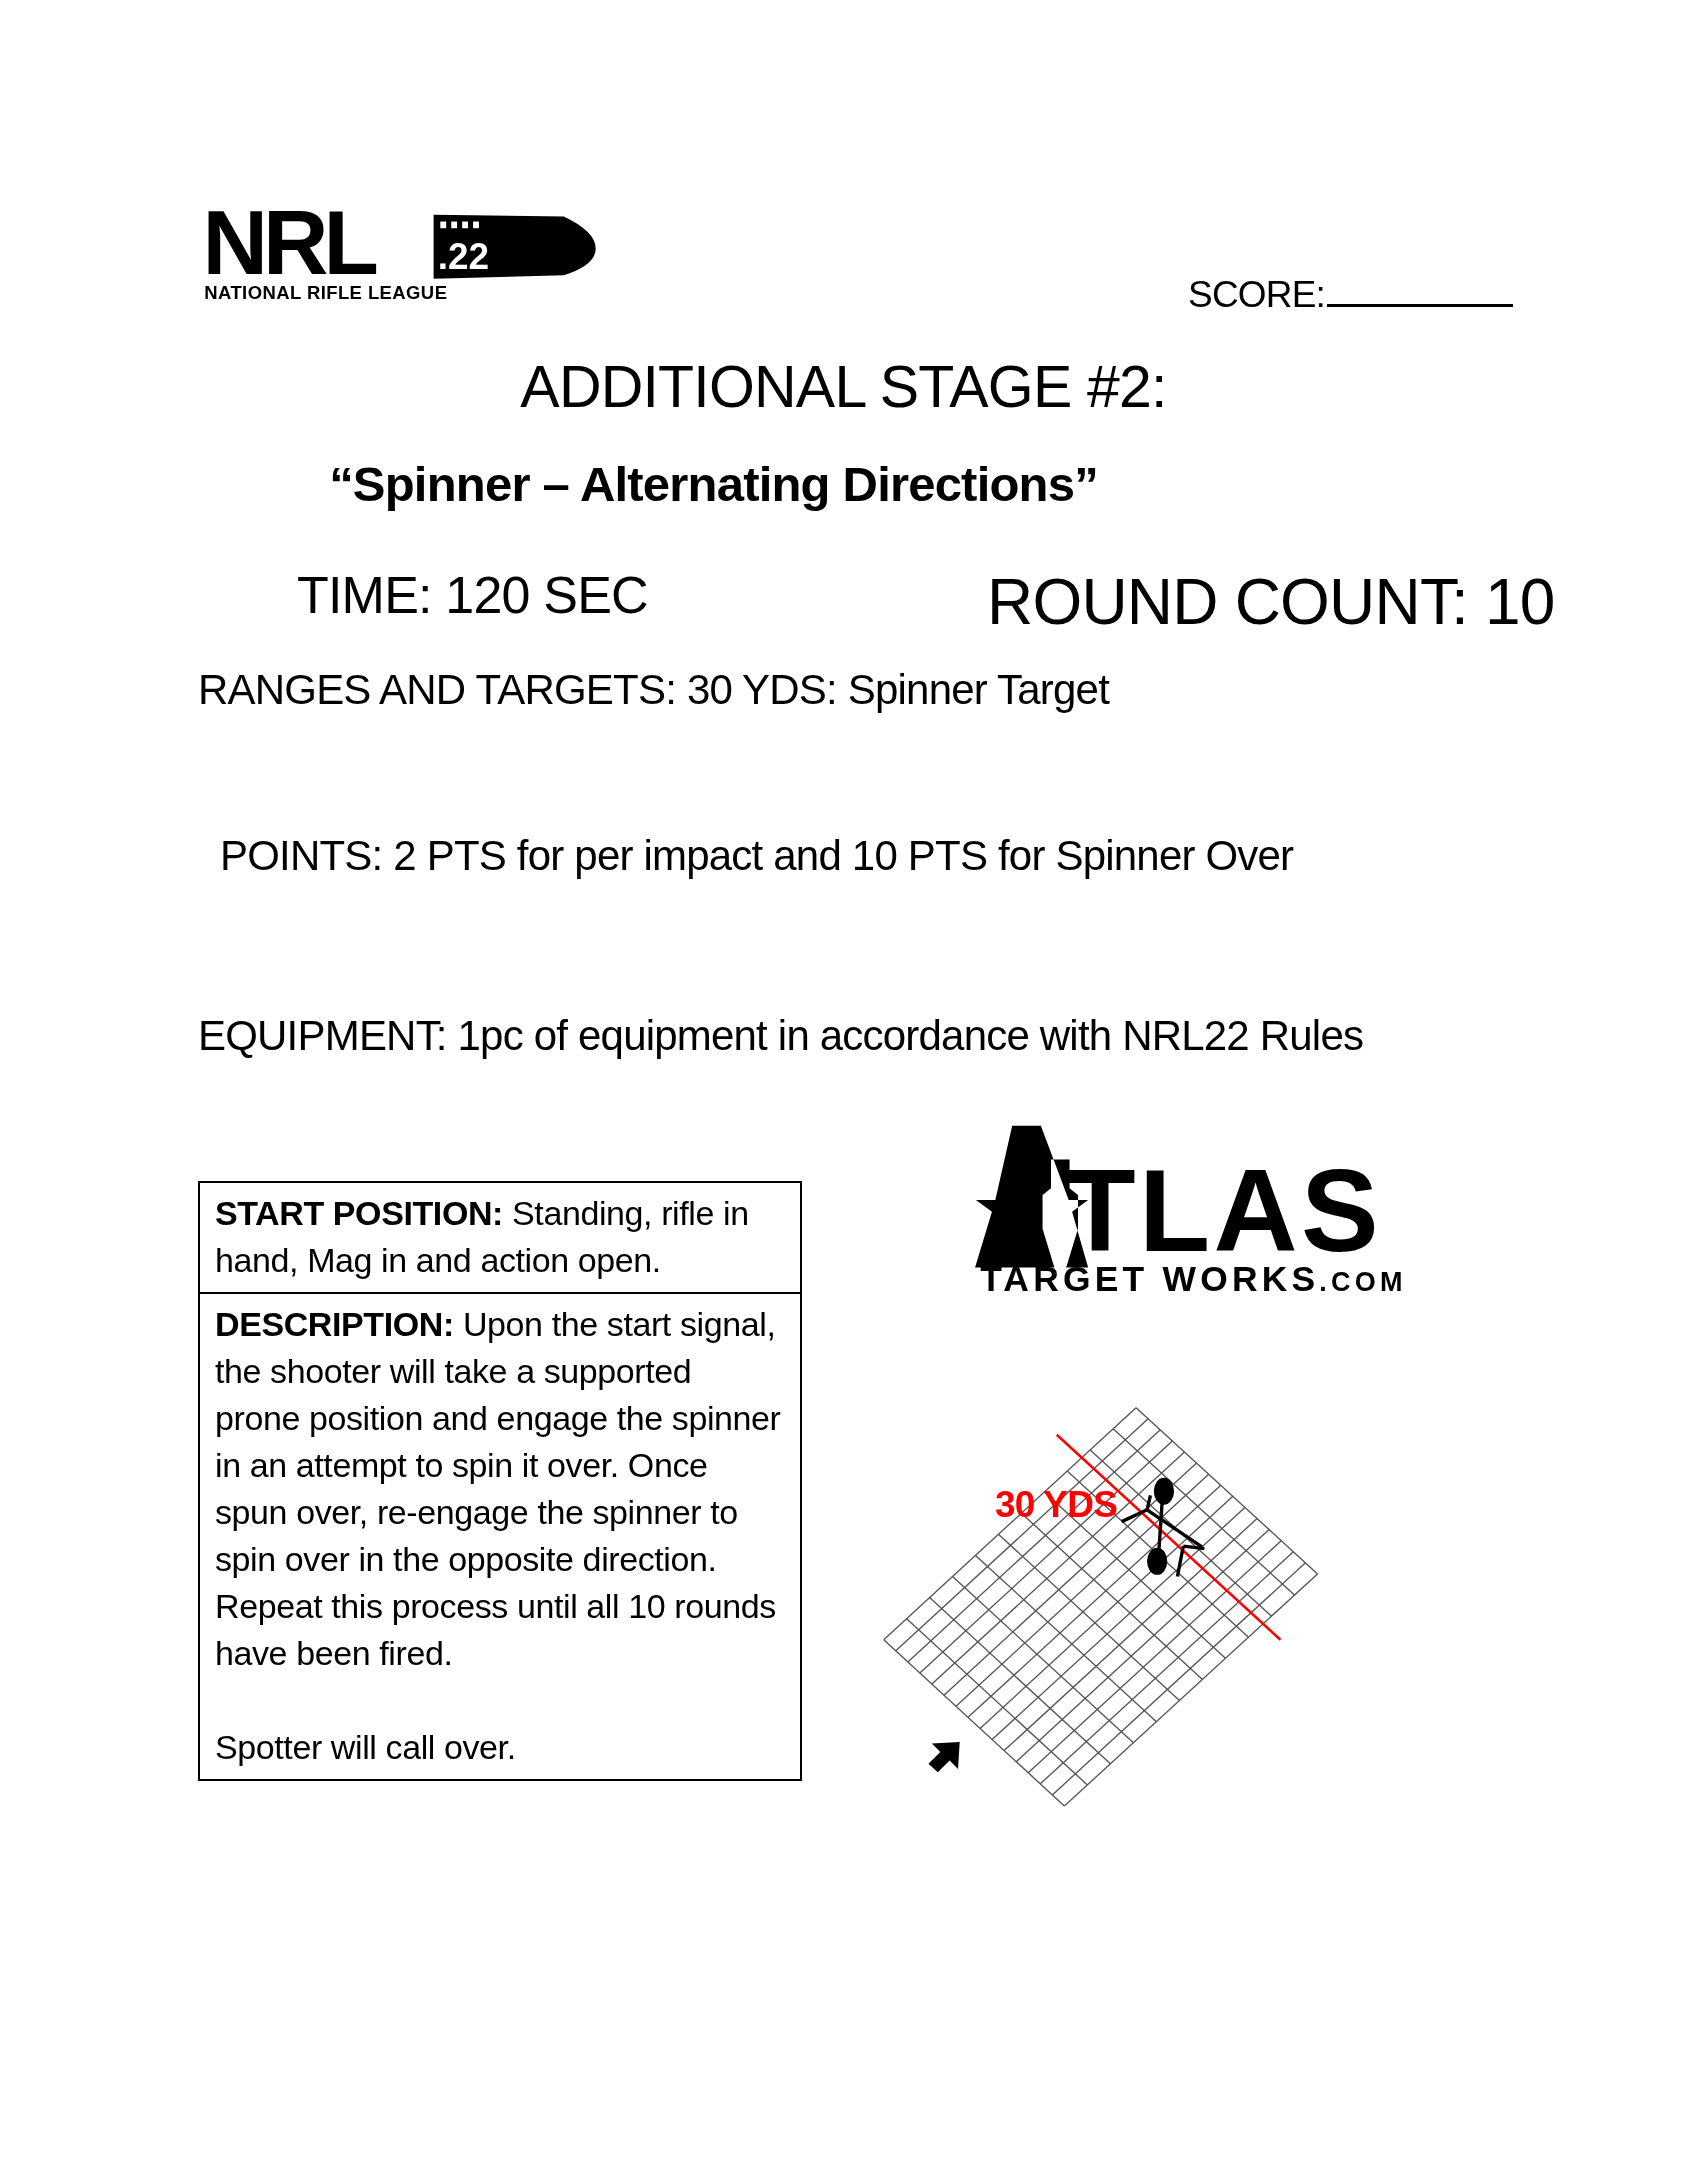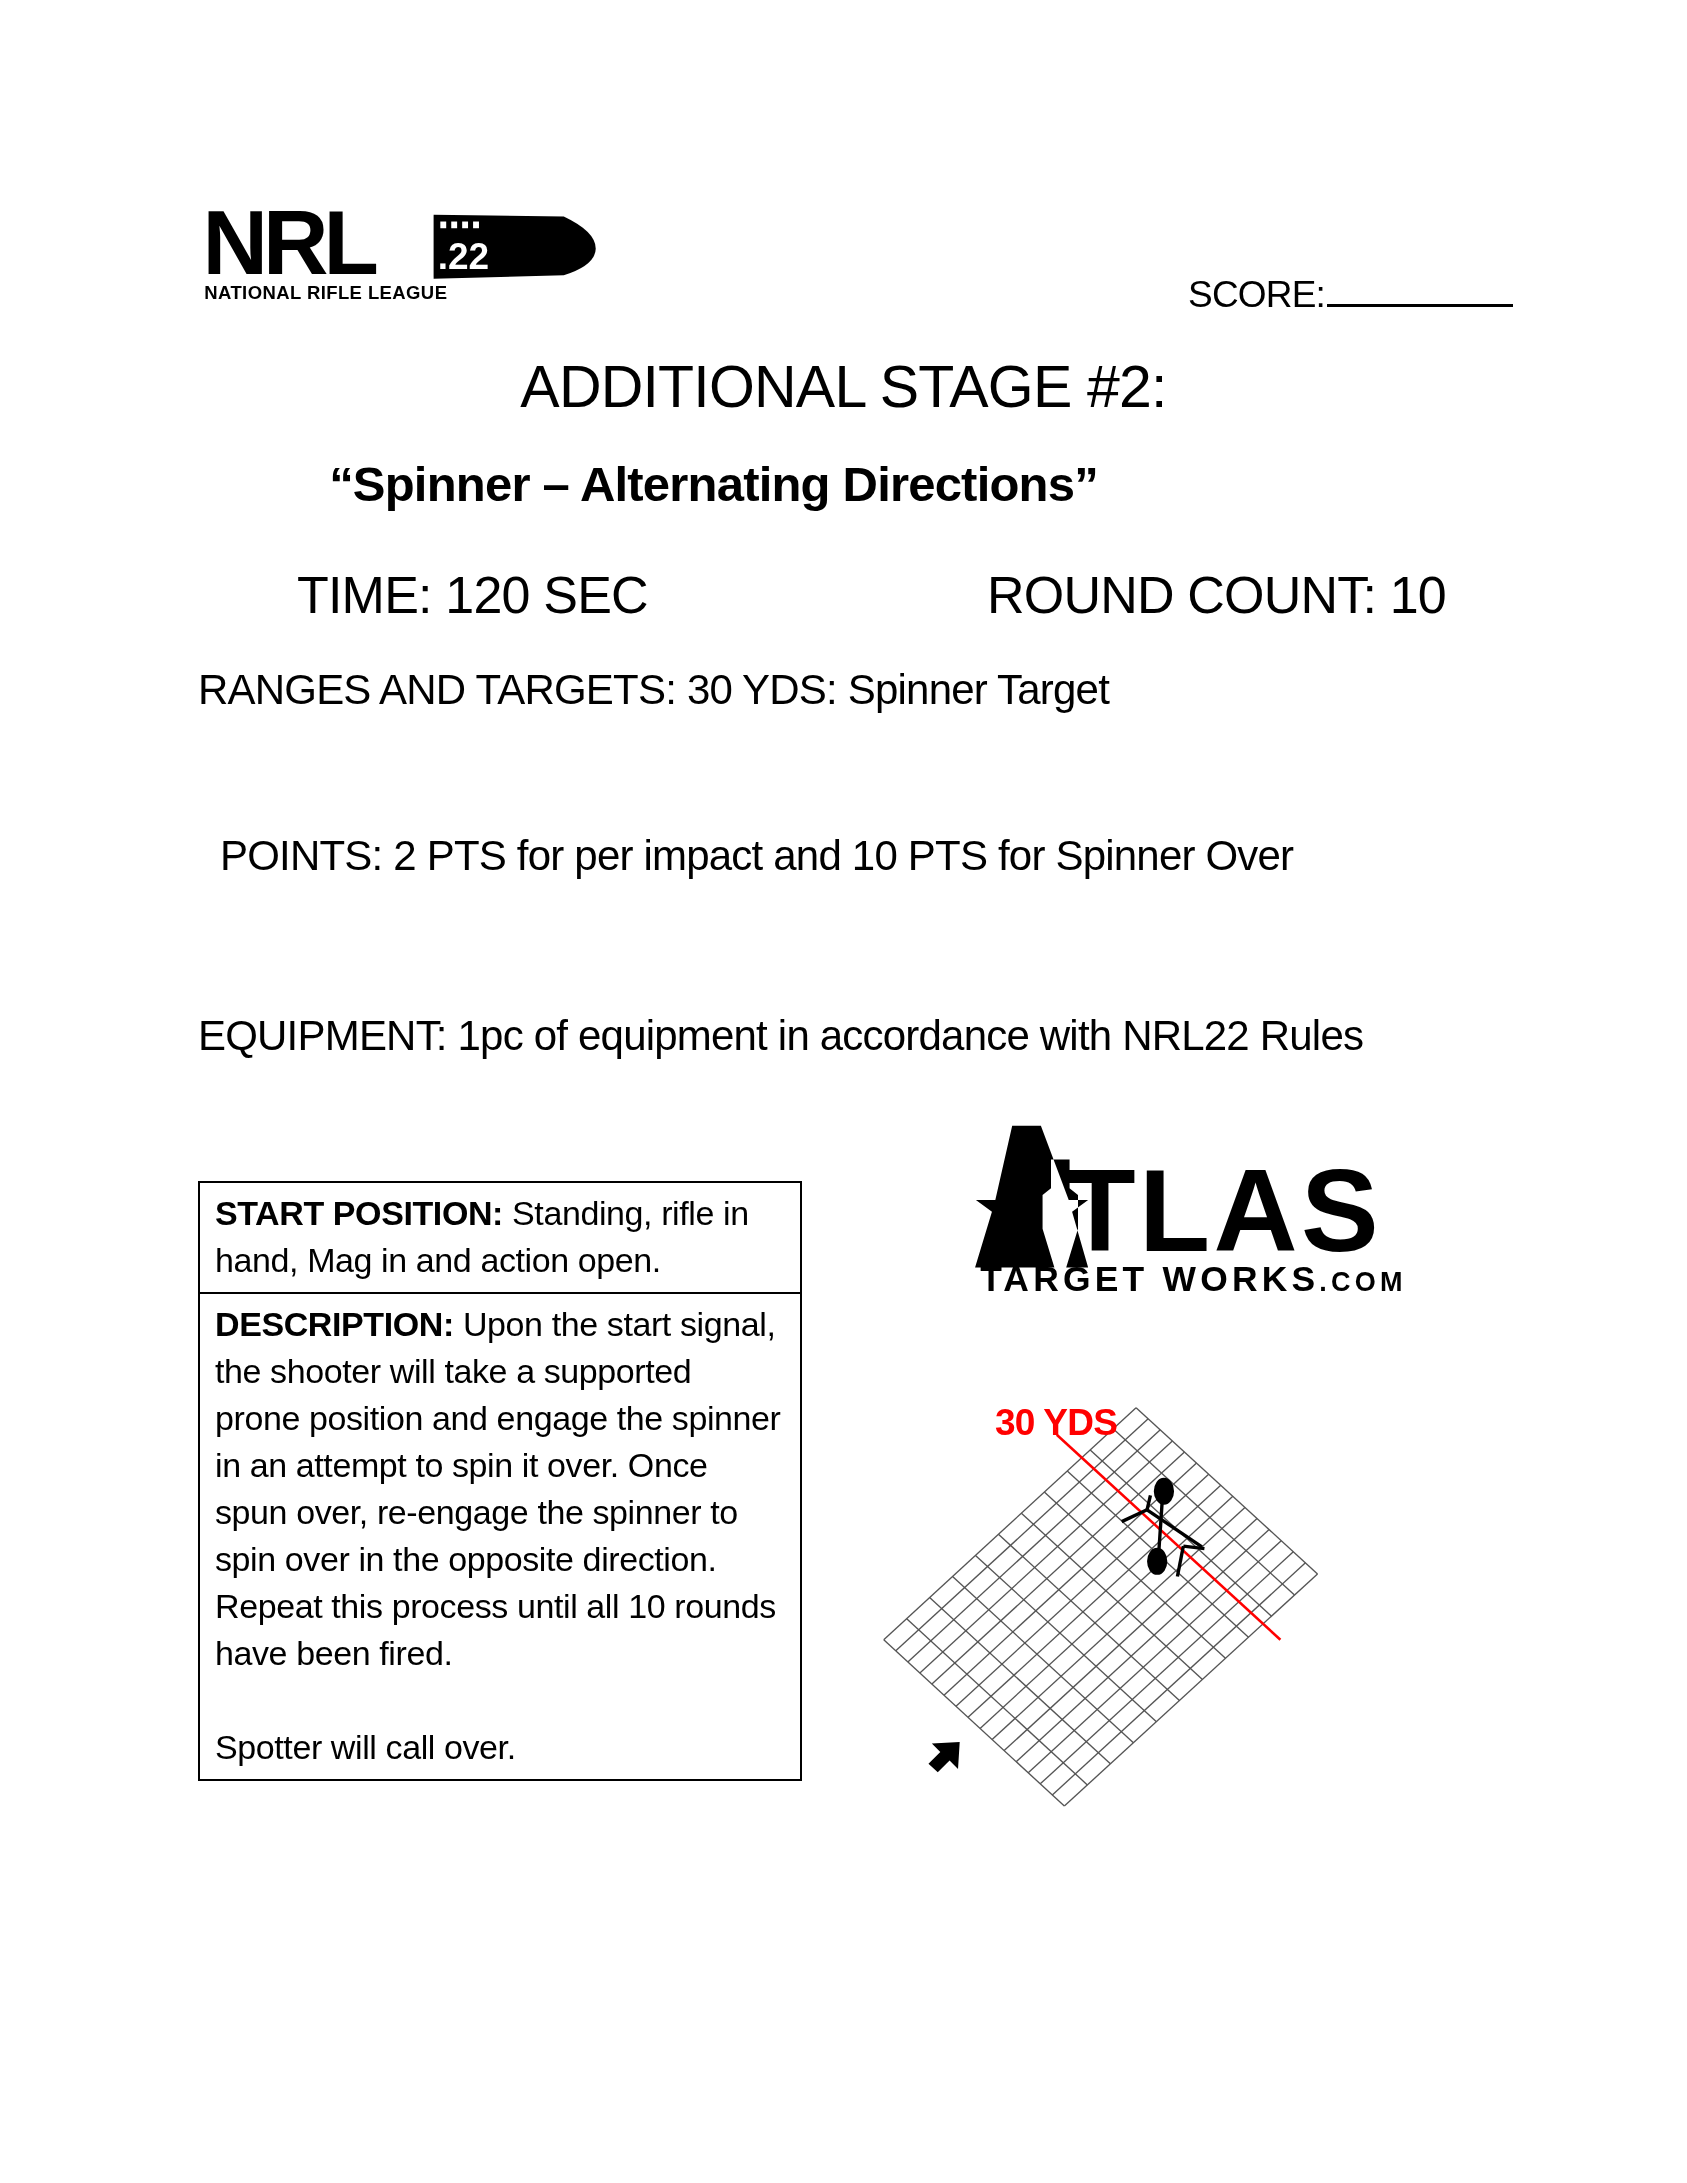--- a/index.html
+++ b/index.html
@@ -5,33 +5,33 @@
   html, body { margin:0; padding:0; background:#ffffff; }
   body { width:1687px; height:2183px; position:relative; overflow:hidden;
          font-family:"Liberation Sans", "DejaVu Sans", sans-serif; color:#000; }
   .abs { position:absolute; }
   .nrl-logo { left:202px; top:198px; width:396px; height:105px; }
   .score { left:1188px; top:272px; font-size:37px; letter-spacing:-0.8px; white-space:nowrap; }
   .score .line { display:inline-block; width:186px; border-bottom:3.4px solid #000; height:32px; vertical-align:baseline; margin-left:1.7px; }
   .title { left:0; width:1687px; top:353px; text-align:center; font-size:59px; letter-spacing:-0.8px; }
   .subtitle { left:0; width:1427px; top:456px; text-align:center; font-size:49px; font-weight:bold; letter-spacing:-0.8px; }
   .time { left:297px; top:565px; font-size:52px; letter-spacing:-0.8px; }
-  .rounds { left:987px; top:565px; font-size:52px; letter-spacing:-0.8px; }
+  .rounds { left:987px; top:565px; font-size:64px; letter-spacing:-0.8px; }
   .line-text { left:198px; font-size:42px; letter-spacing:-0.8px; white-space:nowrap; }
   .ranges { top:666px; }
   .points { top:832px;margin-left:22px; }
   .equip { top:1012px; }
   .info-box { left:198px; top:1181px; width:604px; border:2.5px solid #000; box-sizing:border-box; }
   .info-cell { padding:6.7px 15px 8.4px 15px; font-size:34px; line-height:47px; letter-spacing:-0.4px; }
   .info-cell + .info-cell { border-top:2.5px solid #000; }
   .info-cell b { font-weight:bold;margin-top:33px; }
   .spotter { margin-top:47px; }
   .atlas-logo { left:970px; top:1112px; width:540px; height:186px; }
   .diagram { left:877px; top:1384px; width:692px; height:574px; }
-  .yds-label { left:995px; top:1402px; font-size:37px; font-weight:bold; color:#ff0000; letter-spacing:-0.8px; }
+  .yds-label { left:995px; top:1484px; font-size:37px; font-weight:bold; color:#ff0000; letter-spacing:-0.8px; }
 </style>
 </head>
 <body>
 
 <svg class="abs nrl-logo" viewBox="0 0 470 125">
   <g>
     <text x="0" y="90" font-family="Liberation Sans, sans-serif" font-weight="bold" font-size="108" letter-spacing="-6">NRL</text>
   </g>
   <path d="M275 20 L430 22 Q468 40 468 60 Q468 80 430 92 L275 96 Z" fill="#000"></path>
   <g fill="#fff">

